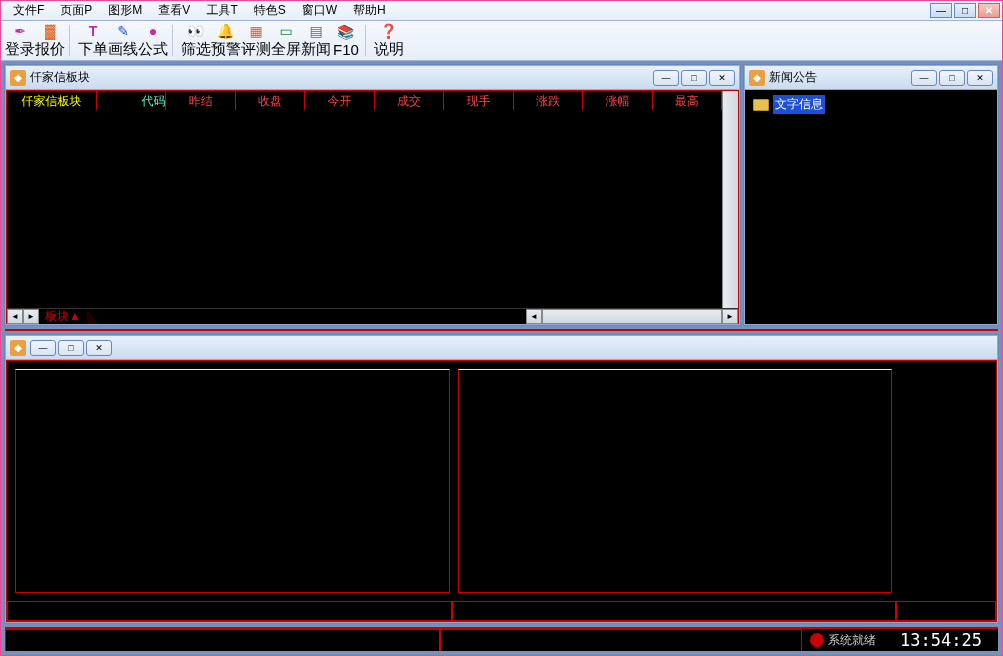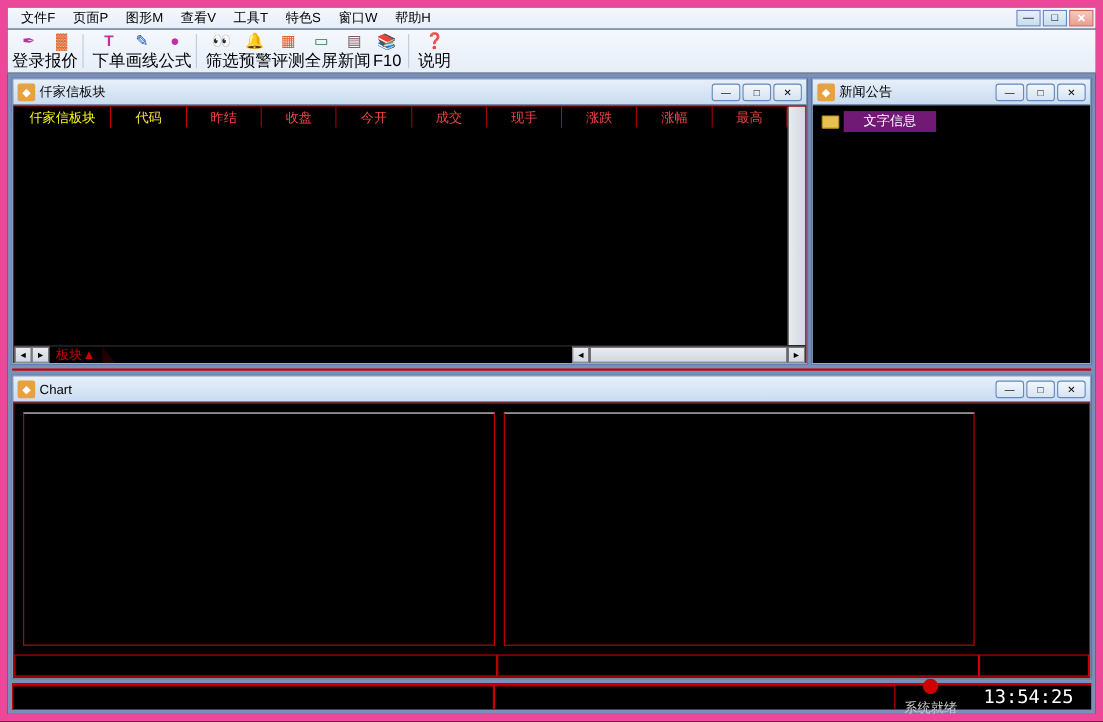--- a/index.html
+++ b/index.html
@@ -1,18 +1,18 @@
 <!DOCTYPE html>
 <html><head>
 <meta charset="utf-8">
 <style>
 * { margin: 0; padding: 0; box-sizing: border-box; font-family: SimSun, "Microsoft YaHei", sans-serif; font-size: 12px; }
 body { width: 1003px; height: 656px; background: #000; overflow: hidden; }
 
-.app-window { width: 100%; height: 100%; border: 7px solid #ec4899; background: #000; display: flex; flex-direction: column; }
+.app-window { width: 100%; height: 100%; border: 1px solid #ec4899; background: #000; display: flex; flex-direction: column; }
 
 .menubar { height: 20px; background: linear-gradient(#f5f8fd,#e6eef9); display: flex; align-items: center; padding: 0 4px; border-bottom: 1px solid #a0b4d8; color: #000; position: relative; }
 .menu-item { padding: 2px 8px; cursor: default; color: #000; }
 .welcome-text { position: absolute; left: 50%; transform: translateX(-50%); color: #d00; white-space: nowrap; }
 .win-controls { position: absolute; right: 2px; top: 2px; display: flex; }
 .win-btn { width: 22px; height: 15px; margin-left: 2px; border: 1px solid #6688bb; background: linear-gradient(#e8f0fa,#c8dcf0); display:flex; align-items:center; justify-content:center; font-size:10px; cursor:default;}
 .win-close { background: linear-gradient(#f5c8c0,#e8a090); border-color:#d06050; color:#fff; font-weight:bold;}
 
 .toolbar { height: 40px; background: linear-gradient(#f5f8fd,#e6eef9); display: flex; align-items: stretch; padding: 0 4px; border-bottom: 1px solid #a0b4d8; }
 .tool-sep { width: 5px; border-left: 1px solid #c0c8d8; margin: 4px 4px; }
@@ -29,47 +29,47 @@
 .child-title-text { flex:1; color:#000; }
 .child-controls { display:flex; gap:2px; }
 .child-ctl-btn { width:26px; height:16px; border:1px solid #6688bb; background:linear-gradient(#f0f6fc,#d8e4f2); border-radius:3px; display:flex; align-items:center; justify-content:center; font-size:9px; cursor:default;}
 
 .panel1 { flex:1; }
 .panel2 { width: 254px; }
 
 .data-table-wrap { display:flex; height:19px; }
 .col-head { flex:1; text-align:center; border-right:1px solid #c00; color:#ef4444; padding:2px 0; background:#000; white-space:nowrap; overflow:hidden;}
 .col-head.special { color:#ffff00; }
-.col-head.code { color:#fde047; }
+.col-head.code { color:#5eead4;text-align:right; }
 .data-body { flex:1; background:#000; }
 .vscroll { width:16px; background:linear-gradient(90deg,#e8ecf0,#d0d8e0); border-left:1px solid #888; }
 .hscroll-row { height:16px; background:#000; display:flex; align-items:center; border-top:1px solid #333;}
 .hs-btn { width:16px; height:15px; background:linear-gradient(#e8ecf0,#d0d8e0); border:1px solid #888; display:flex; align-items:center; justify-content:center; font-size:8px; }
 .tab-label { color:#c00; padding:0 6px; display:flex; align-items:center; }
 .tab-shape { border-right:12px solid transparent; border-bottom:15px solid #200; height:0; width:0; }
 .hs-track { flex:1; height:15px; background:linear-gradient(#e8ecf0,#d0d8e0); border:1px solid #888; margin-left:auto; width:200px; flex:initial;}
 
 .tree-item { display:flex; align-items:center; padding:3px 6px; color:#fff; }
 .tree-icon { width:16px; height:12px; background:#e8c050; margin-right:4px; border-radius:1px; border:1px solid #c09020;}
-.tree-sel { background:#701a75; color:#fff; padding:1px 18px;}
+.tree-sel { background:#1d4ed8; color:#fff; padding:1px 2px;}
 
 .chart-win { flex:1; }
 .chart-body { flex:1; display:flex; flex-direction:column; background:#000; border:1px solid #c00; }
 .chart-cells { flex:1; display:flex; }
 .chart-cell { flex:1; border:1px solid #c00; margin:8px 4px; border-top:1px solid #eee; }
 .chart-cell:first-child { margin-left:8px; }
 .chart-cell-r { flex:0 0 100px; border-left:1px solid #c00; margin:0; border:none;}
 .chart-foot-row { height:20px; display:flex; }
 .chart-foot-cell { flex:1; border:1px solid #c00; }
 .chart-foot-cell.r { flex:0 0 100px; }
 
 .status-bar { height:24px; background:#000; display:flex; align-items:center; border-top:2px solid #c00; }
 .status-seg { flex:1; border-right:1px solid #400;}
 .status-b { border:1px solid #c00; border-bottom:none; height:100%; }
-.status-indicator { display:flex; align-items:center; padding:0 8px; color:#ccc; gap:4px;flex-direction:column;}
+.status-indicator { display:flex; align-items:center; padding:0 8px; color:#ccc; gap:4px;}
 .status-dot { width:14px; height:14px; background:#c00; border-radius:50%; }
 .status-time { color:#fff; padding:0 16px; font-family:monospace; font-size:17px;}
 </style>
 </head>
 <body>
 
 <div class="app-window">
 
   <div class="menubar">
     <span class="menu-item">文件F</span>
@@ -203,21 +203,20 @@
           </div>
         </div>
       </div>
     </div>
 
     <div style="height:2px;background:#c00"></div>
 
     <div class="child-win chart-win">
       <div class="child-title">
         <span class="child-title-icon">◆</span>
-        <span class="child-title-text">Chart</span>
         <div class="child-controls">
           <div class="child-ctl-btn">—</div>
           <div class="child-ctl-btn">□</div>
           <div class="child-ctl-btn">✕</div>
         </div>
       </div>
       <div class="chart-body">
         <div class="chart-cells">
           <div class="chart-cell"></div>
           <div class="chart-cell" style="border-top-color:#eee"></div>

